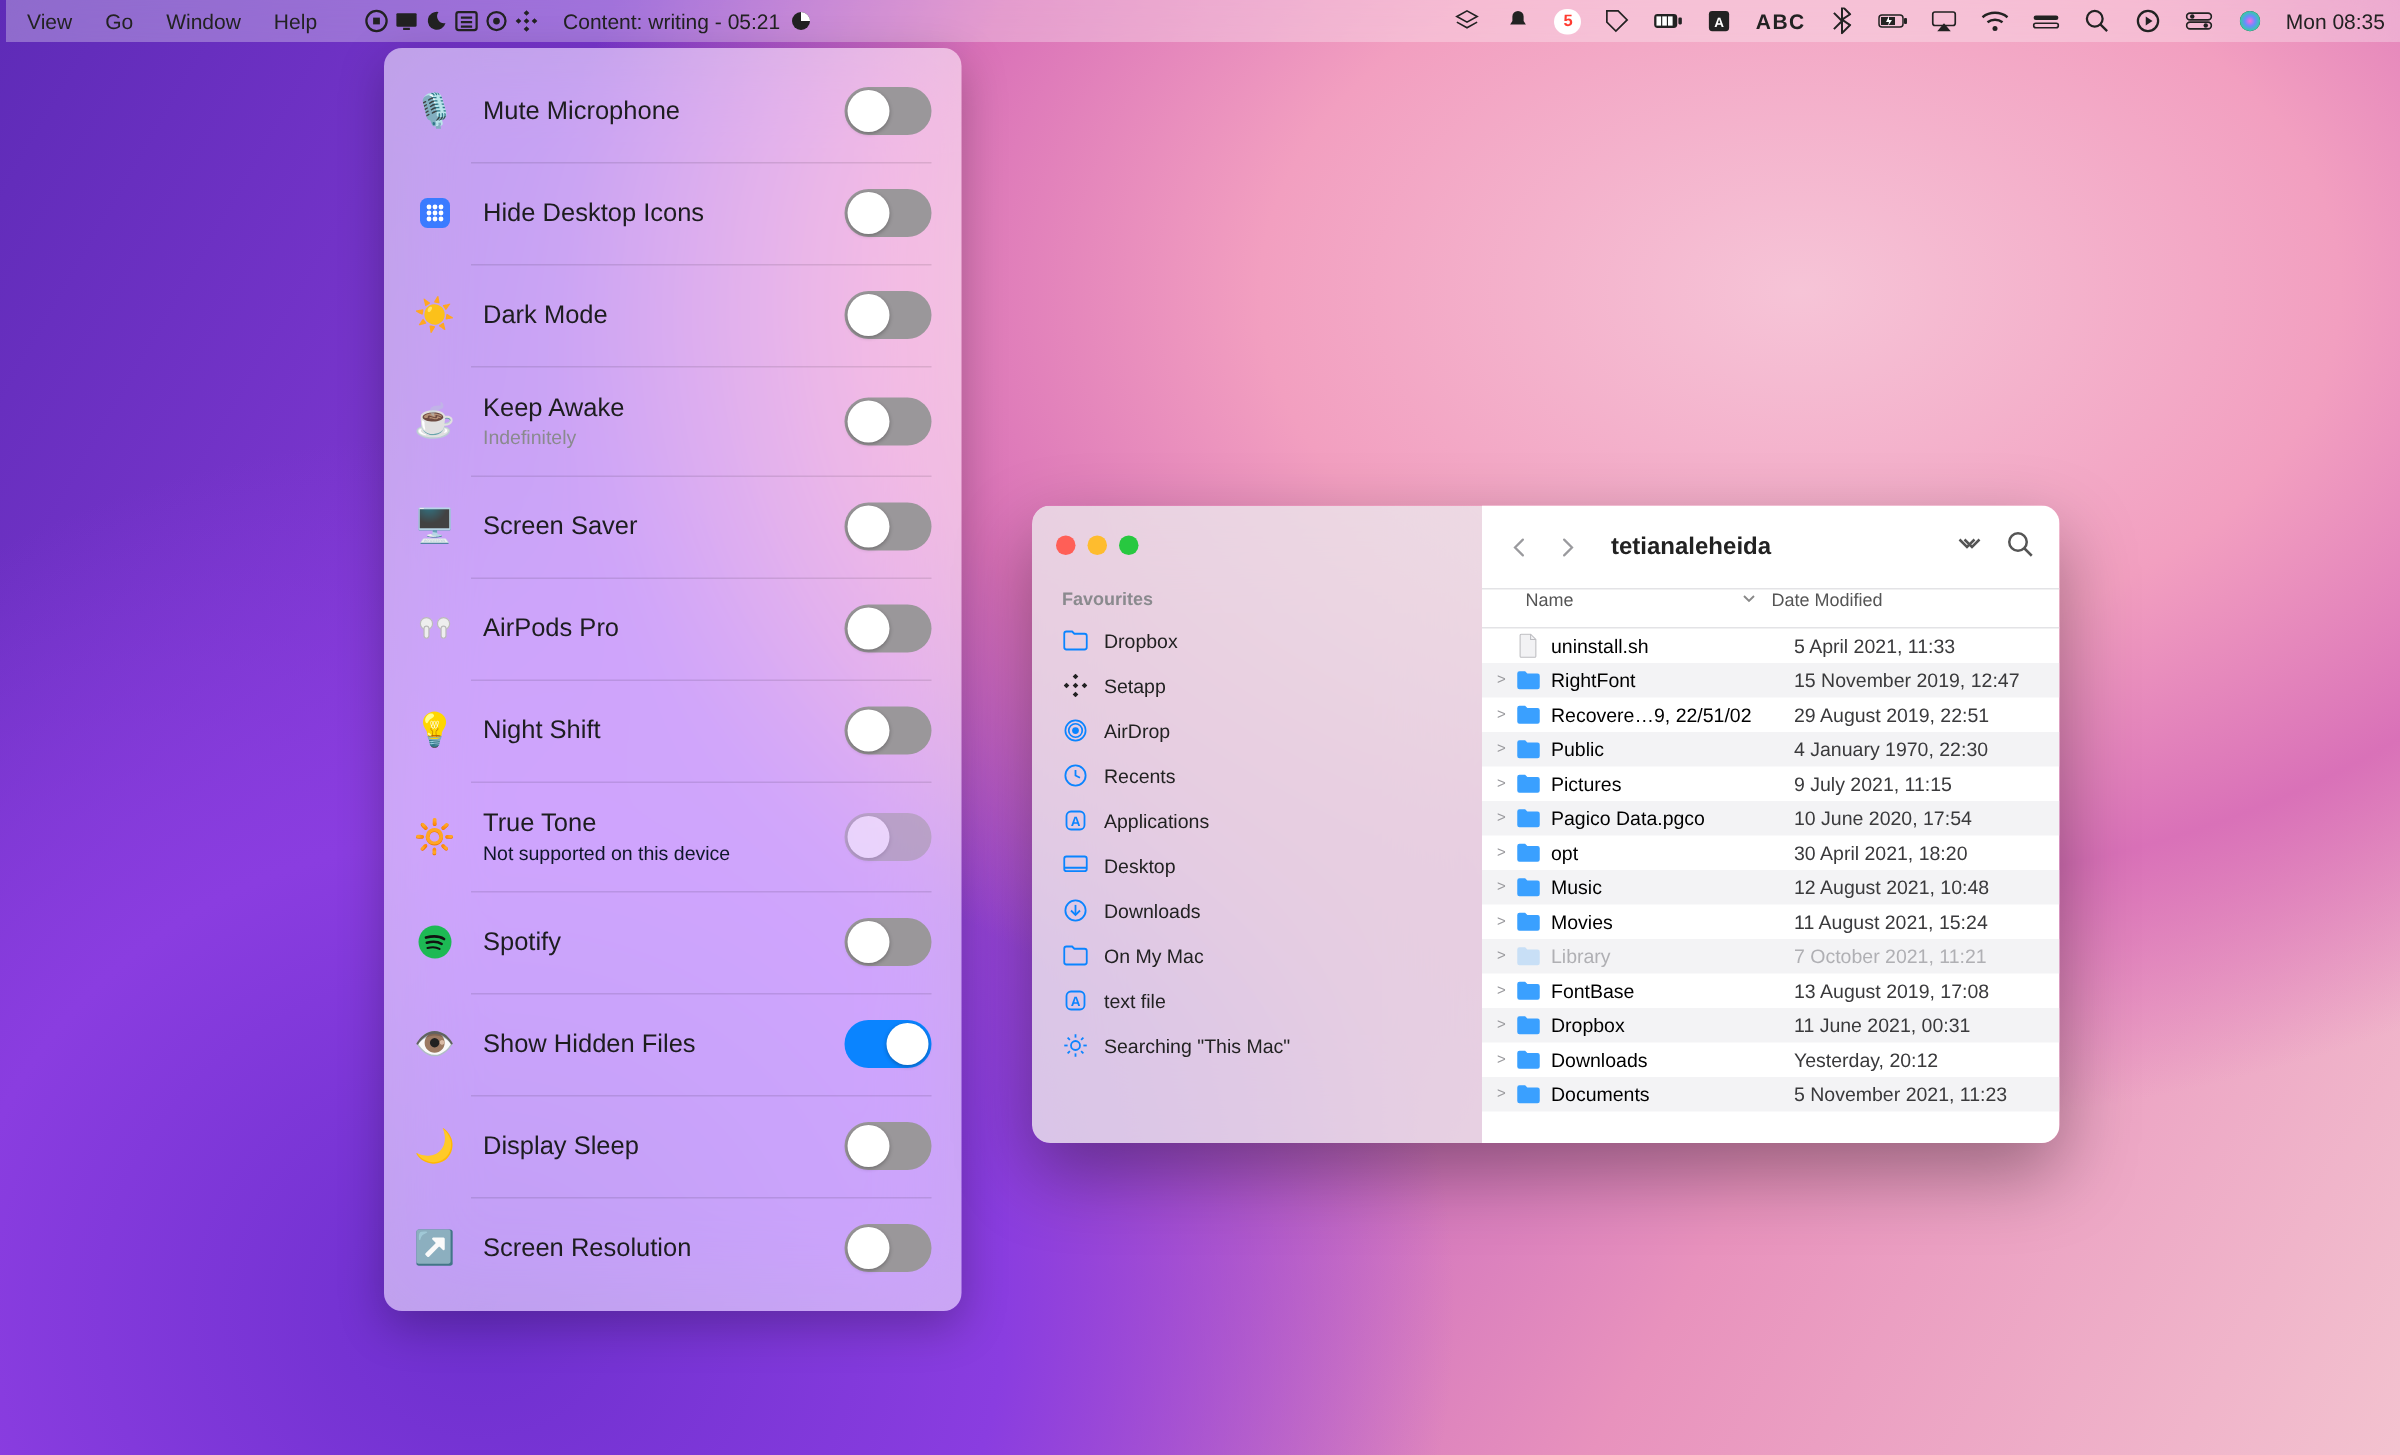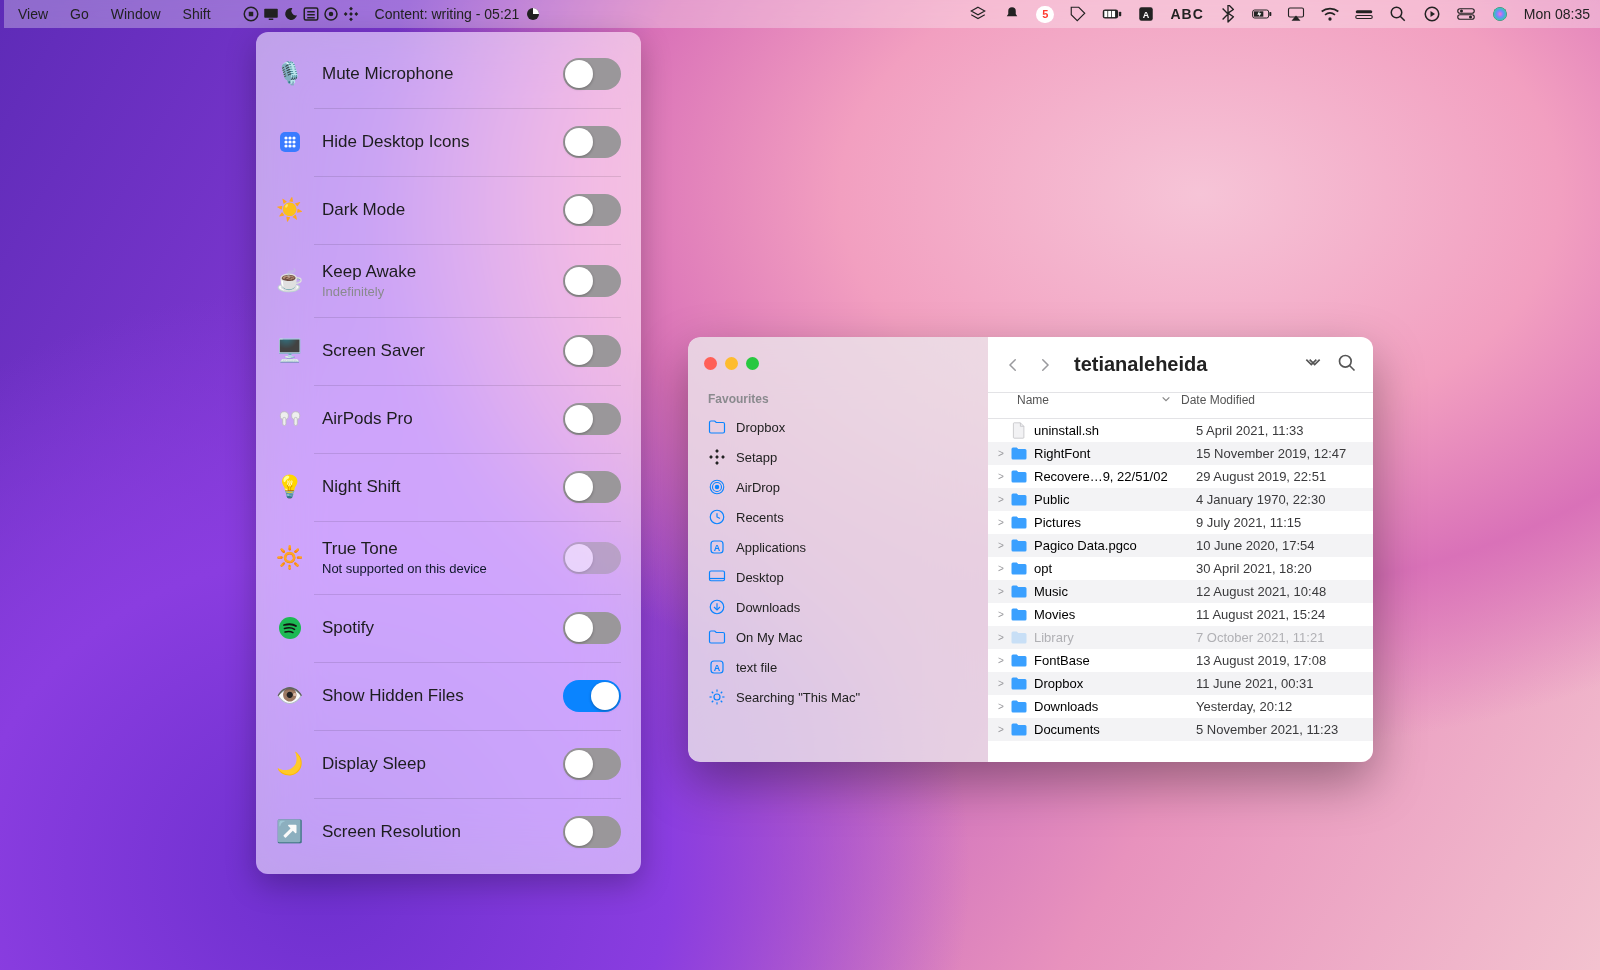--- a/index.html
+++ b/index.html
@@ -122,21 +122,21 @@
   .finder .sidebar .sb-item .sb-icon { width:18px; height:18px; display:flex; align-items:center; justify-content:center; color:#0a84ff; }
   .finder .sidebar .sb-item .sb-icon.dark { color:#333; }
   .finder .main {
     flex: 1; background: #ffffff; display:flex; flex-direction:column;
   }
   .finder .toolbar {
     height: 56px; display:flex; align-items:center; padding: 0 16px; gap: 14px;
     border-bottom: 1px solid #e3e3e6;
   }
   .finder .toolbar .nav-arrow svg { display:block; }
-  .finder .toolbar .title { font-size: 20px; font-weight:600; color:#222; margin-left: 6px;}
+  .finder .toolbar .title { font-size: 16px; font-weight:600; color:#222; margin-left: 6px;}
   .finder .toolbar .grow { flex:1; }
   .finder .columns {
     display:flex; align-items:flex-start; height: 26px;
     border-bottom: 1px solid #e3e3e6; color:#555; font-size:12px;
     padding-left: 29px;
   }
   .finder .columns .col-name { flex: 0 0 164px; display:flex; align-items:center; gap:6px;}
   .finder .columns .col-date { flex: 1; }
   .finder .filelist { flex:1; overflow:auto; }
   .finder .file-row {
@@ -163,21 +163,21 @@
 
 </style>
 </head>
 <body>
 
 <div class="menubar">
   <div class="left-items">
     <span>View</span>
     <span>Go</span>
     <span>Window</span>
-    <span>Shift</span>
+    <span>Help</span>
   </div>
 
   <span style="width:30px"></span>
 
   <span class="icon">
     <svg width="18" height="18" viewBox="0 0 24 24">
         <circle cx="12" cy="12" r="9" fill="none" stroke="#222" stroke-width="2"></circle>
         <rect x="9" y="9" width="6" height="6" fill="#222"></rect>
       </svg>
   </span>

